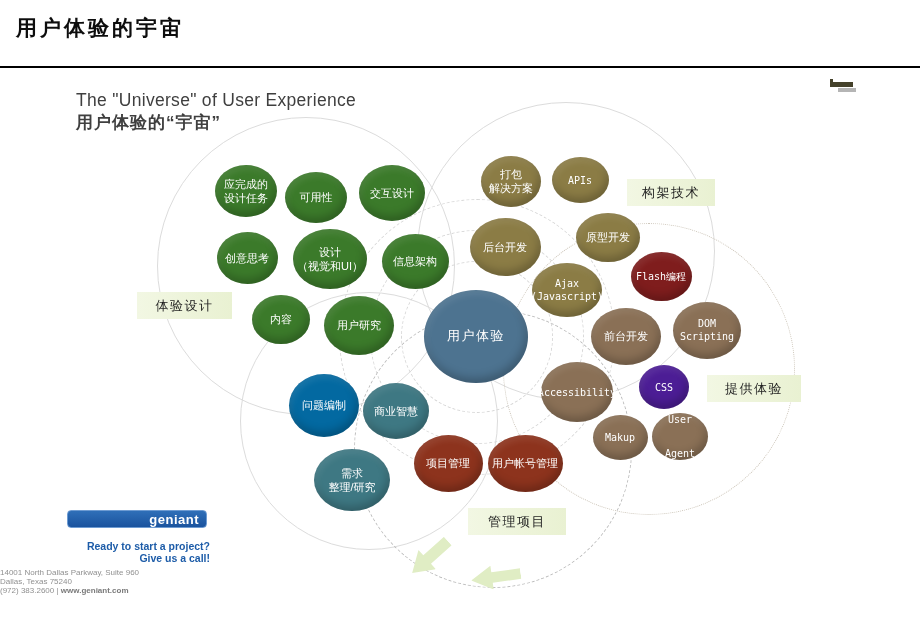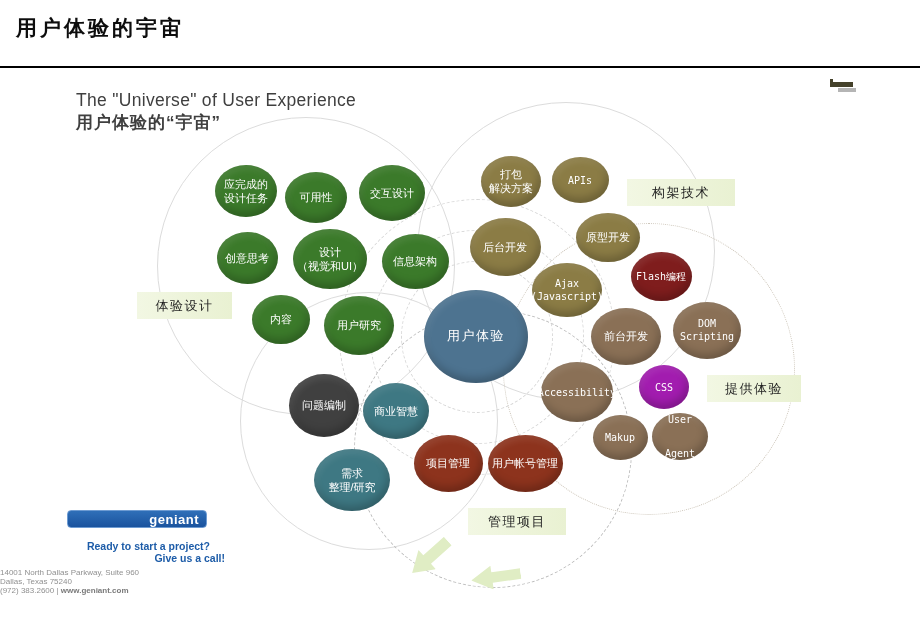--- a/index.html
+++ b/index.html
@@ -43,21 +43,21 @@
   .corner-bar-shadow{position:absolute;left:838px;top:88px;width:18px;height:4px;background:#b5b5b5;}
   
   .logo-box{
     position:absolute;left:67px;top:510px;width:140px;height:18px;border-radius:4px;
     background:linear-gradient(180deg,#2f6fb8,#1a539e);border:1px solid #6d9bd2;
     display:flex;align-items:center;justify-content:flex-end;padding-right:7px;box-sizing:border-box;
   }
   .logo-box .logo-text{color:#ffffff;font-weight:bold;font-size:13px;letter-spacing:.5px;}
   .cta{position:absolute;width:210px;text-align:right;font-weight:bold;font-size:10.5px;color:#1d5ca8;}
   .cta1{left:0;top:540px;}
-  .cta2{left:15px;top:552px;}
+  .cta2{left:0;top:552px;}
   .addr{position:absolute;width:210px;font-size:8px;color:#909090;}
   .addr1{left:0;top:568px;}
   .addr2{left:0;top:577px;}
   .addr3{left:0;top:586px;}
   .addr3 .site{font-weight:bold;color:#7a7a7a;}
 </style>
 </head>
 <body>
 
 <div class="slide-title">用户体验的宇宙</div>
@@ -69,21 +69,21 @@
 <div id="diagram">
     <div class="zone-circle solid" style="left: 157px; top: 117px; height: 296px; width: 296px;"></div>
     <div class="zone-circle solid" style="left: 417px; top: 102px; height: 296px; width: 296px;"></div>
     <div class="zone-circle dotted" style="left: 503px; top: 223px; height: 290px; width: 290px;"></div>
     <div class="zone-circle solid" style="left: 240px; top: 292px; height: 256px; width: 256px;"></div>
     <div class="zone-circle dashed" style="left: 354px; top: 310px; height: 276px; width: 276px;"></div>
     <div class="ring" style="left: 401px; top: 261px; height: 150px; width: 150px;"></div>
     <div class="ring" style="left: 370px; top: 230px; height: 212px; width: 212px;"></div>
     <div class="ring" style="left: 339px; top: 199px; height: 274px; width: 274px;"></div>
     <div class="zone-label" style="left: 137px; top: 292px; width: 95px; height: 27px;">体验设计</div>
-    <div class="zone-label" style="left: 627px; top: 179px; width: 108px; height: 27px;">构架技术</div>
+    <div class="zone-label" style="left: 627px; top: 179px; width: 88px; height: 27px;">构架技术</div>
     <div class="zone-label" style="left: 707px; top: 375px; width: 94px; height: 27px;">提供体验</div>
     <div class="zone-label" style="left: 468px; top: 508px; width: 98px; height: 27px;">管理项目</div>
     <div class="bubble center" style="left: 424px; top: 289.5px; width: 104px; height: 93px; background: rgb(77, 115, 144);">
       <span>用户体验</span>
     </div>
     <div class="bubble" style="left: 215px; top: 165px; width: 62px; height: 52px; background: rgb(59, 122, 42);">
       <span>应完成的</span>
       <span>设计任务</span>
     </div>
     <div class="bubble" style="left: 285px; top: 171.5px; width: 62px; height: 51px; background: rgb(59, 122, 42);">
@@ -101,21 +101,21 @@
     </div>
     <div class="bubble" style="left: 381.5px; top: 233.5px; width: 67px; height: 55px; background: rgb(59, 122, 42);">
       <span>信息架构</span>
     </div>
     <div class="bubble" style="left: 252px; top: 294.5px; width: 58px; height: 49px; background: rgb(59, 122, 42);">
       <span>内容</span>
     </div>
     <div class="bubble" style="left: 324px; top: 295.5px; width: 70px; height: 59px; background: rgb(59, 122, 42);">
       <span>用户研究</span>
     </div>
-    <div class="bubble" style="left: 289px; top: 373.5px; width: 70px; height: 63px; background: #404040;">
+    <div class="bubble" style="left: 289px; top: 373.5px; width: 70px; height: 63px; background: #0369a1;">
       <span>问题编制</span>
     </div>
     <div class="bubble" style="left: 363px; top: 383px; width: 66px; height: 56px; background: rgb(62, 120, 131);">
       <span>商业智慧</span>
     </div>
     <div class="bubble" style="left: 314px; top: 449px; width: 76px; height: 62px; background: rgb(62, 120, 131);">
       <span>需求</span>
       <span>整理/研究</span>
     </div>
     <div class="bubble" style="left: 413.5px; top: 434.5px; width: 69px; height: 57px; background: rgb(141, 51, 29);">
@@ -147,21 +147,21 @@
     <div class="bubble" style="left: 591px; top: 307.5px; width: 70px; height: 57px; background: rgb(138, 112, 86);">
       <span>前台开发</span>
     </div>
     <div class="bubble mono" style="left: 673px; top: 301.5px; width: 68px; height: 57px; background: rgb(138, 112, 86);">
       <span>DOM</span>
       <span>Scripting</span>
     </div>
     <div class="bubble mono" style="left: 541px; top: 362px; width: 72px; height: 60px; background: rgb(138, 112, 86);">
       <span>Accessibility</span>
     </div>
-    <div class="bubble mono" style="left: 639px; top: 365px; width: 50px; height: 44px; background: #a21caf;">
+    <div class="bubble mono" style="left: 639px; top: 365px; width: 50px; height: 44px; background: #4c1d95;">
       <span>CSS</span>
     </div>
     <div class="bubble mono" style="left: 592.5px; top: 414.5px; width: 55px; height: 45px; background: rgb(138, 112, 86);">
       <span>Makup</span>
     </div>
     <div class="bubble mono" style="left: 652px; top: 412.5px; width: 56px; height: 47px; background: rgb(138, 112, 86); justify-content: space-between;">
       <span>User</span>
       <span>Agent</span>
     </div>
     <div class="arrow" style="left: 406px; top: 544px; width: 48px; height: 26px; transform: rotate(-42deg);"></div>

